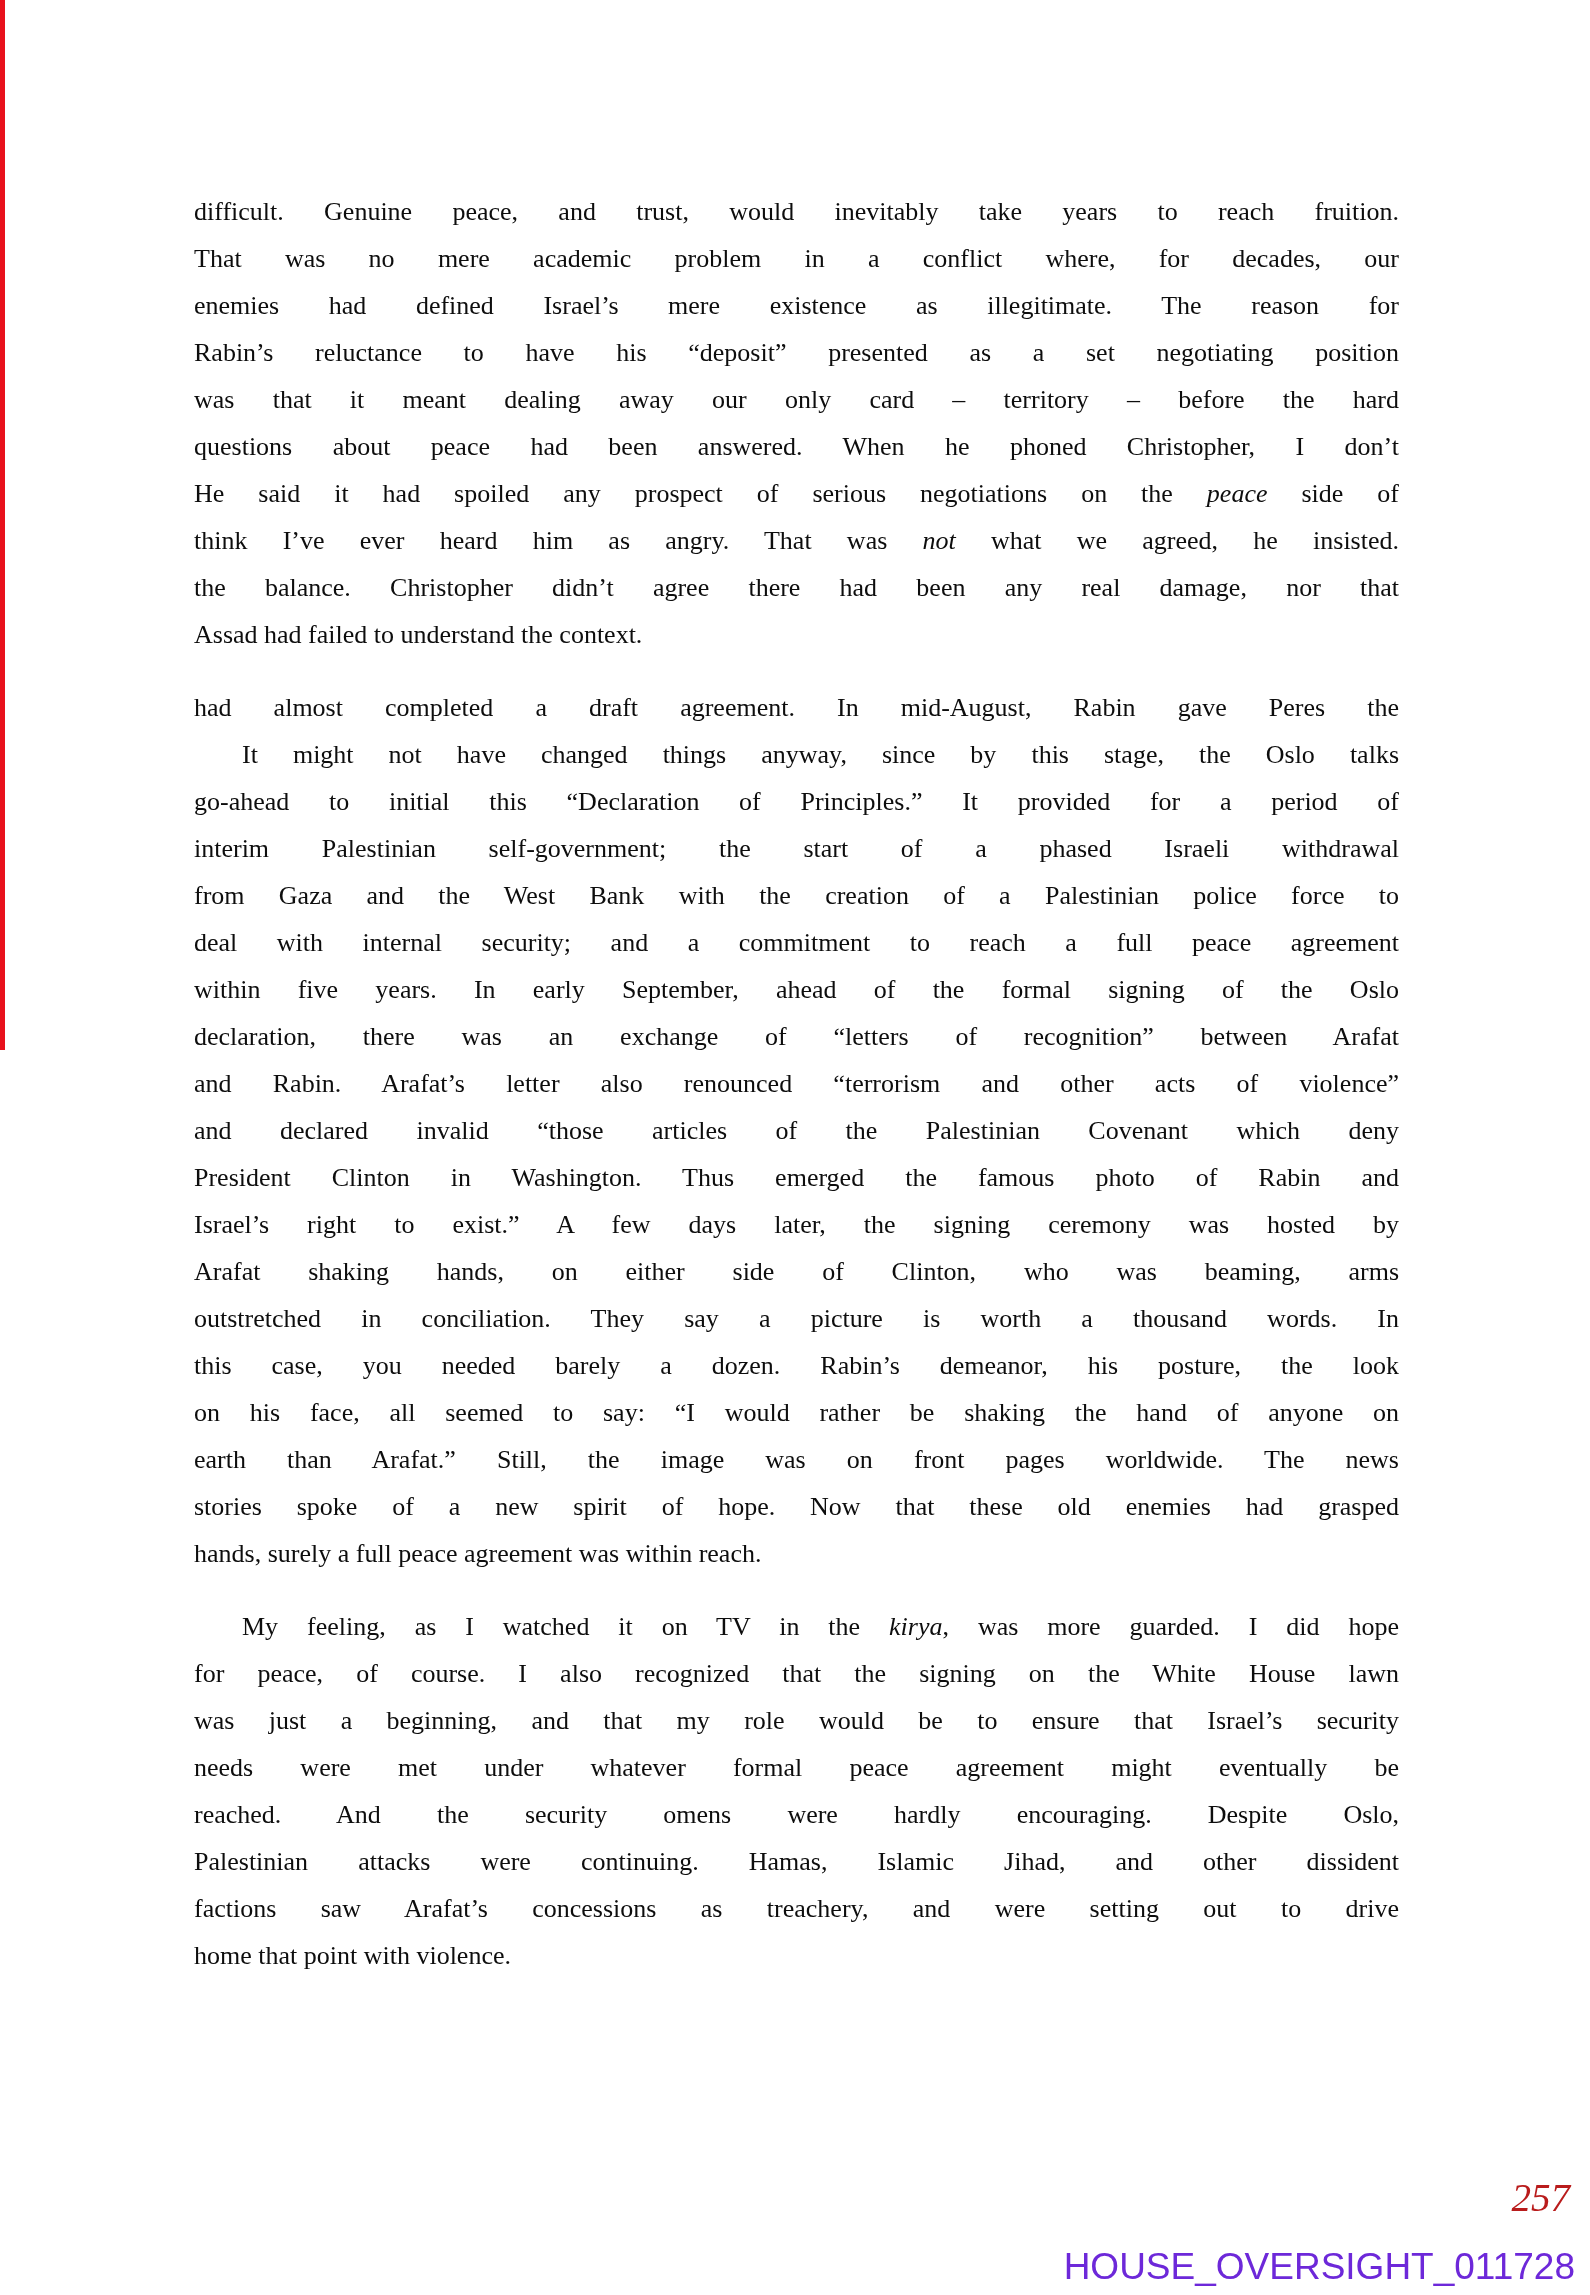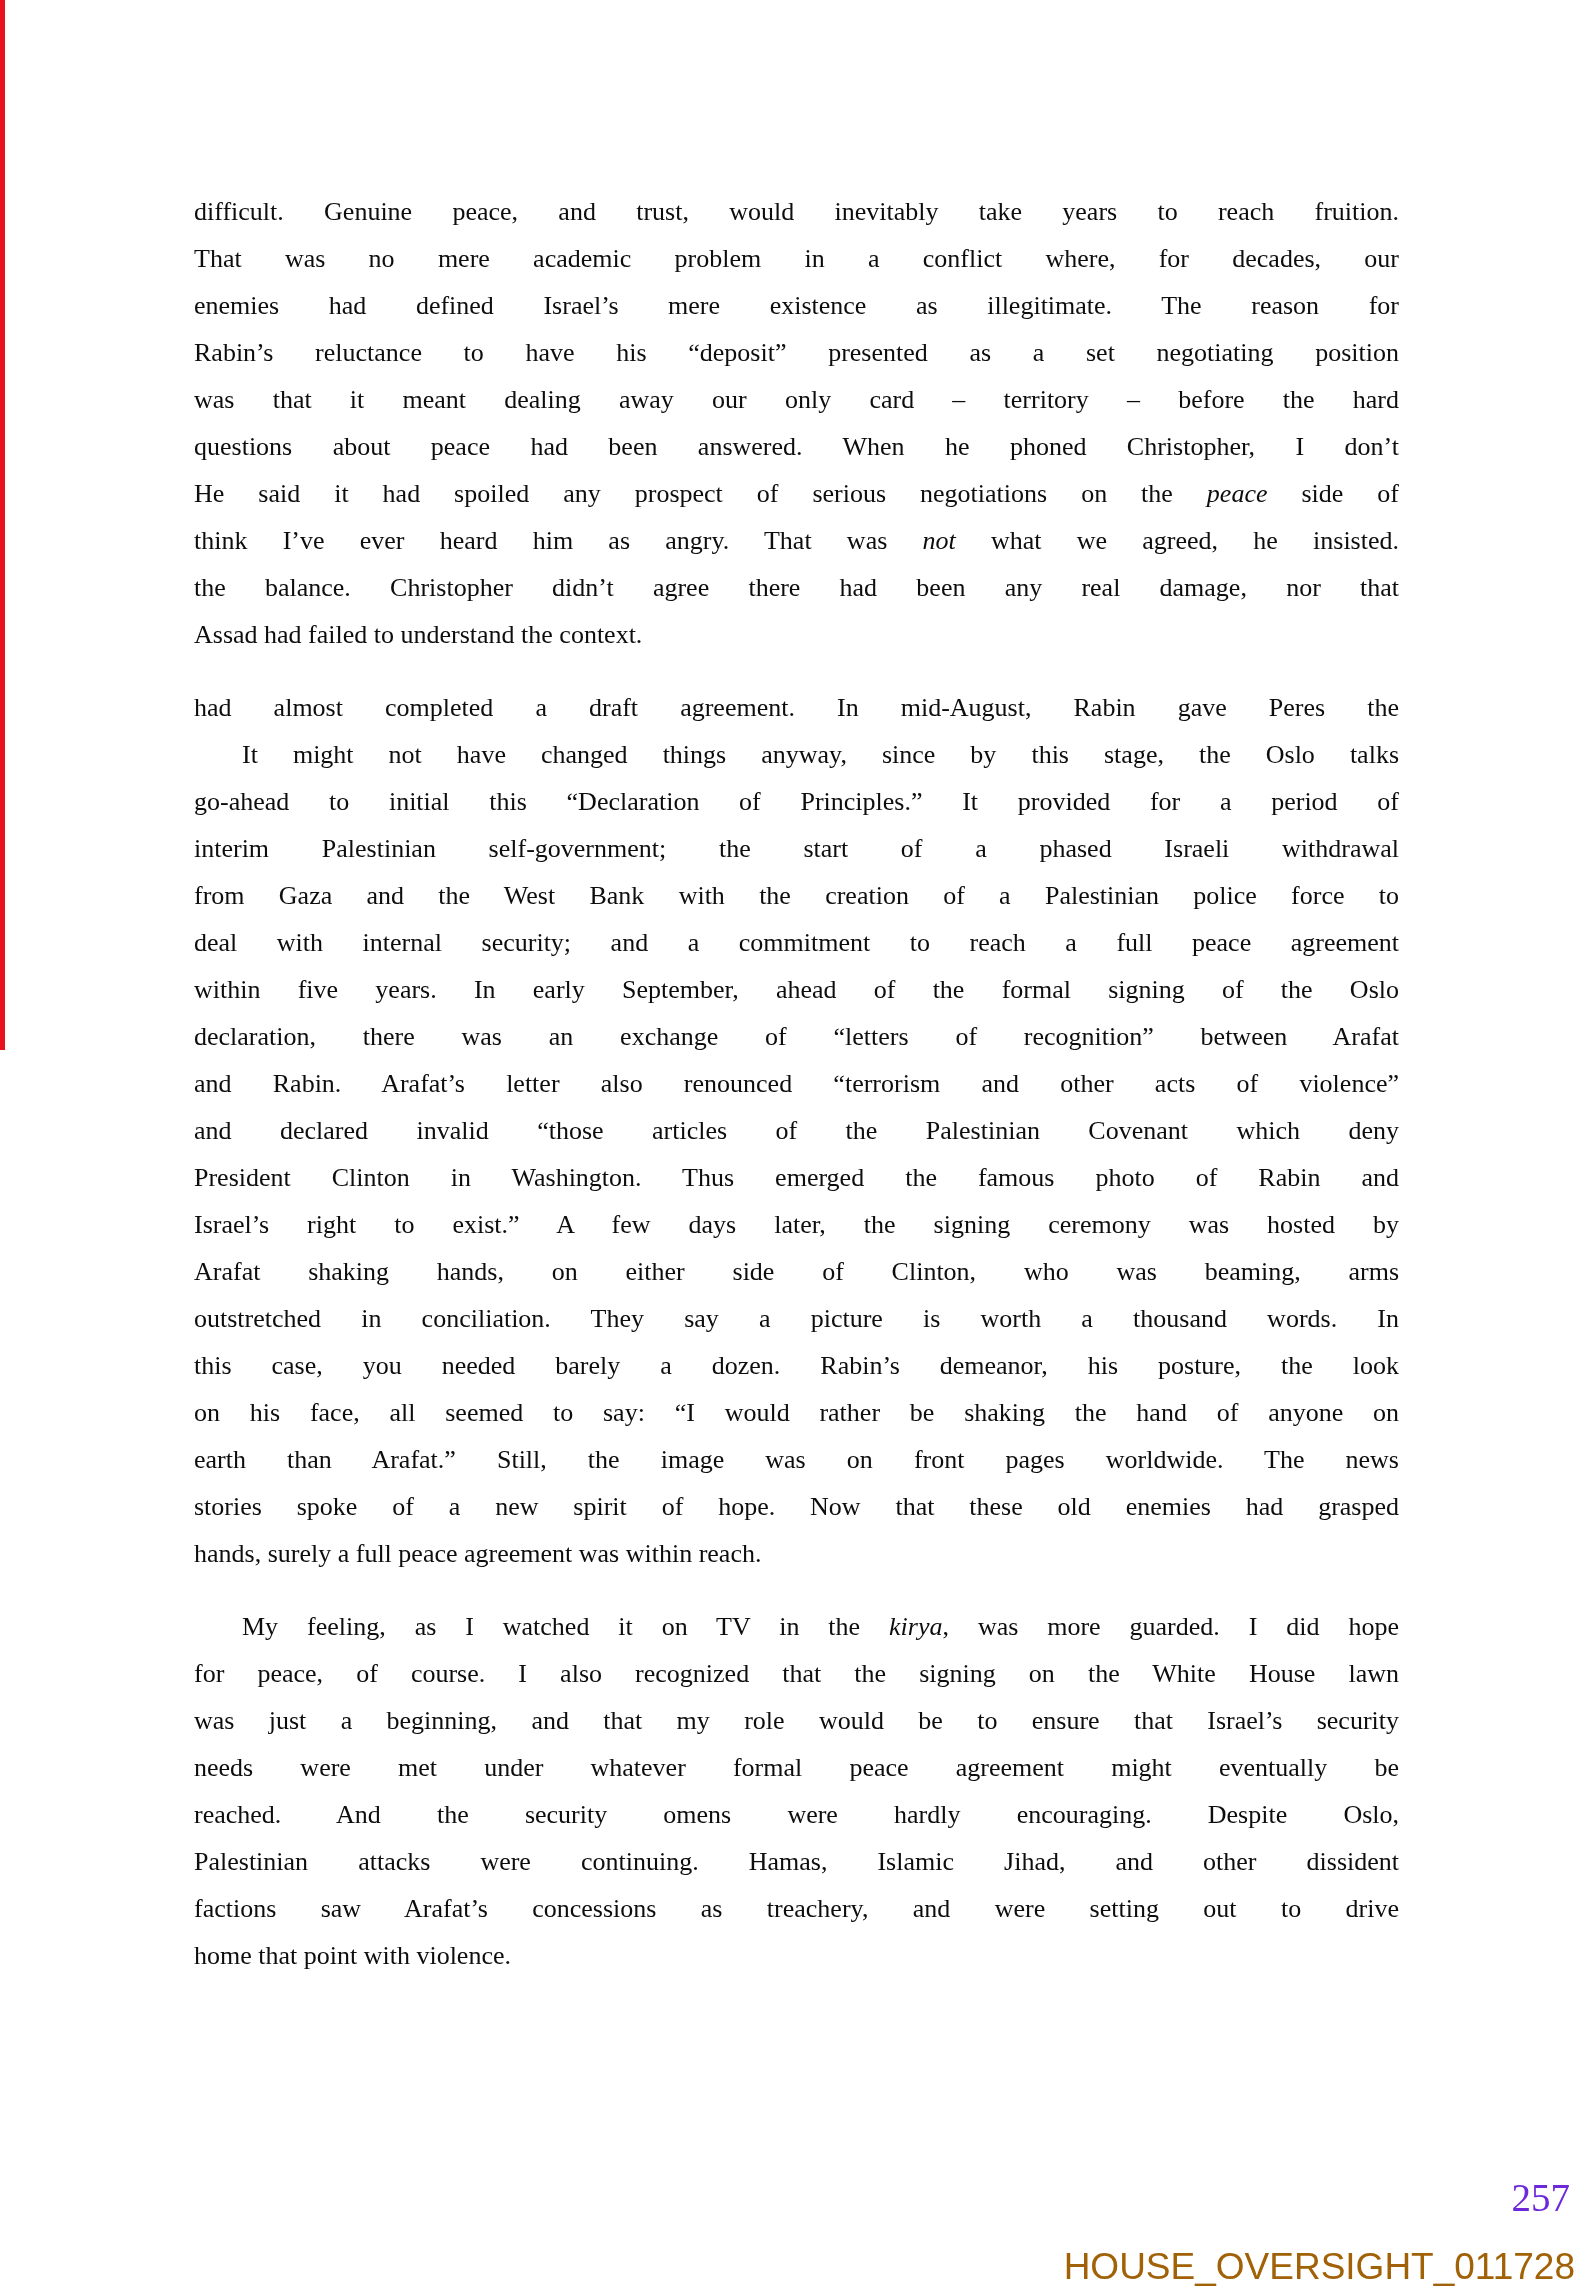--- a/index.html
+++ b/index.html
@@ -40,30 +40,31 @@
   .line.indent{
     text-indent:48px;
   }
   .line em{font-style:italic;}
   .footer-page-number{
     position:absolute;
     right:21px;top:2177px;
     font-size:39px;
     line-height:41px;
     font-family:"Liberation Serif", serif;
-    color:#6d28d9;
+    color:#b91c1c;
+    font-style:italic;
   }
   .footer-bates{
     position:absolute;
     right:16px;top:2247px;
     font-size:37px;
     line-height:40px;
     font-family:"Liberation Sans", sans-serif;
     letter-spacing:0px;
-    color:#a16207;
+    color:#6d28d9;
   }
 </style>
 </head>
 <body>
 
 <div class="red-edge-mark" style="background: rgb(232, 17, 28);"></div>
 
 <div class="text-block" id="text-block">
     <div class="para">
       <div class="line"><span>difficult. Genuine peace, and trust, would inevitably take years to reach fruition.</span></div>

